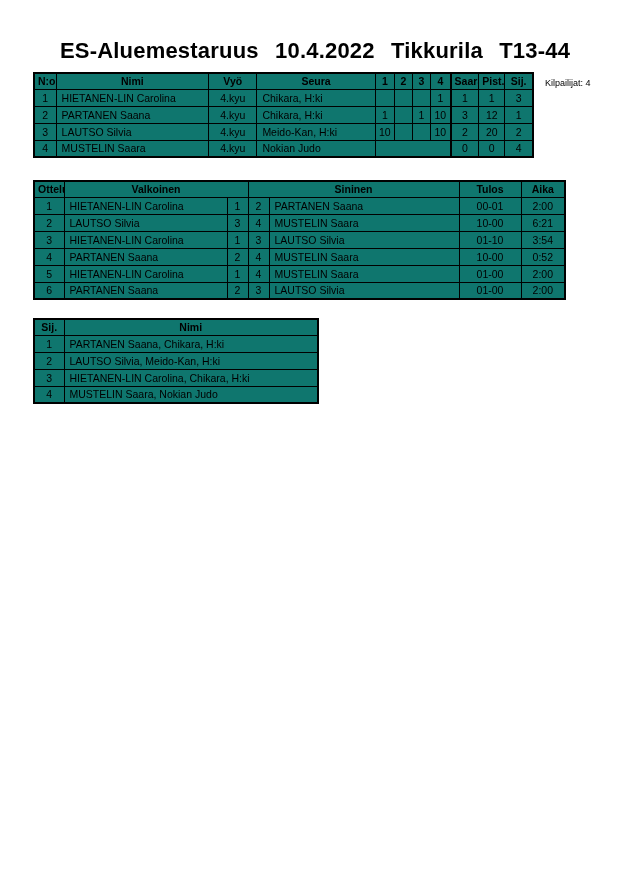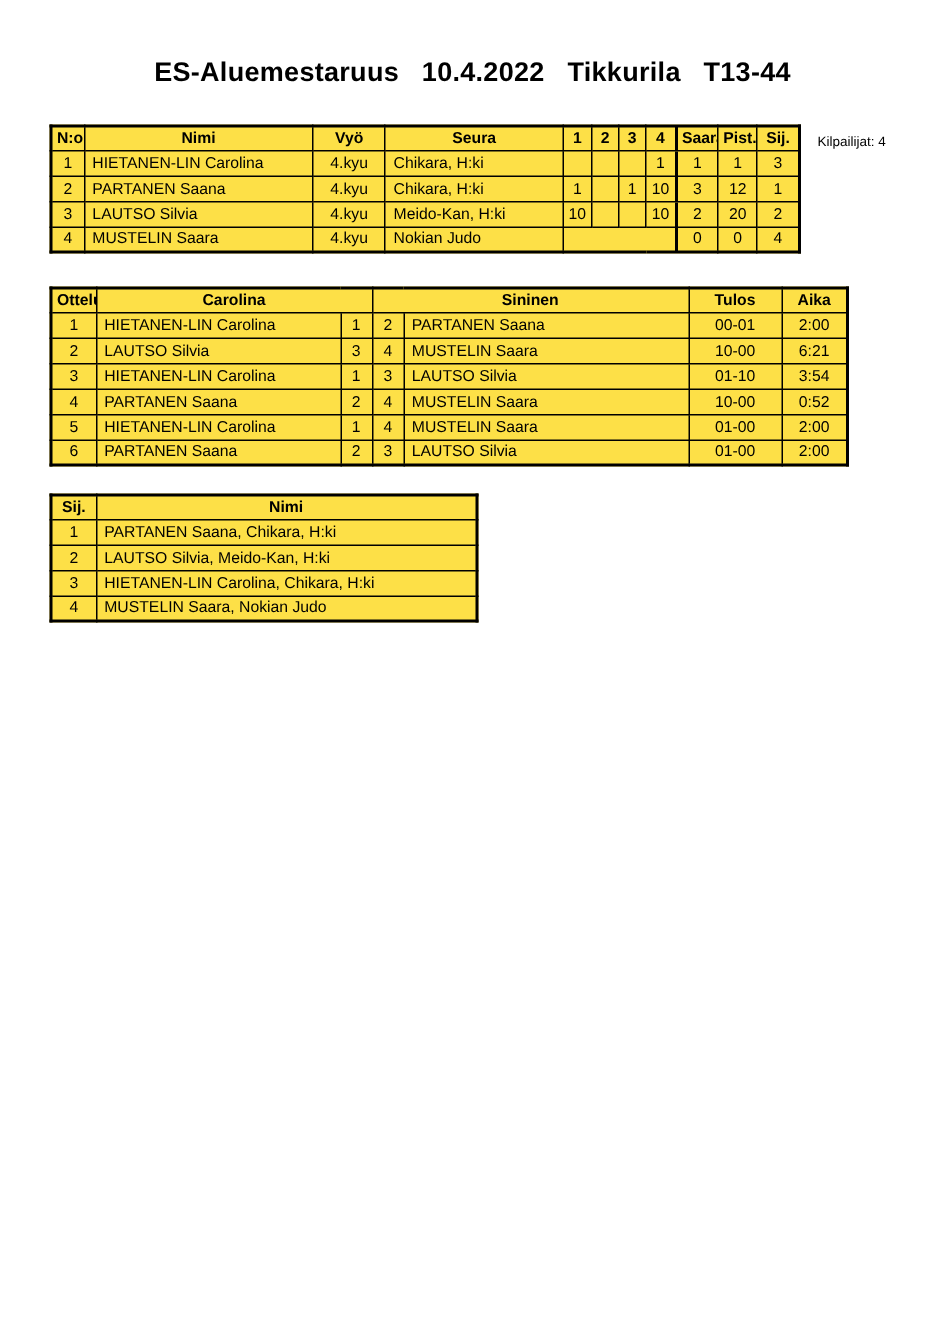--- a/index.html
+++ b/index.html
@@ -11,44 +11,44 @@
   }
   .page {
     position:relative;
     width:630px; height:891px;
     background:#ffffff;
     padding-top:38px;
     overflow:hidden;
   }
   h1.title {
     text-align:center;
-    font-size:18px;
+    font-size:22px;
     font-weight:bold;
     word-spacing:10px;
     letter-spacing:.2px;
-    margin-bottom:24px;
+    margin-bottom:8px;
   }
   .section { position:relative; margin-left:33px; }
   .sec-title {
     font-weight:bold;
     font-size:11px;
     text-align:center;
     margin-bottom:6px;
   }
   .count-label {
     position:absolute;
     top:6px; left:512px;
     font-size:9px;
     white-space:nowrap;
   }
   table {
     border-collapse:collapse;
     table-layout:fixed;
     border:2px solid #000;
-    background:#fde047;
+    background:#0f766e;
   }
   th, td {
     border:1px solid #000;
     font-size:10.5px;
     padding:1px 3px;
     white-space:nowrap;
     overflow:hidden;
   }
   th { font-weight:bold; text-align:center; height:16px; }
   td { text-align:center; height:17px; }
@@ -166,21 +166,21 @@
           <col style="width:163px">
           <col style="width:21px">
           <col style="width:21px">
         <col style="width:190px">
           <col style="width:62px">
           <col style="width:44px">
       </colgroup>
     <thead>
           <tr>
             <th>Ottelu</th>
-            <th colspan="2">Carolina</th>
+            <th colspan="2">Valkoinen</th>
             <th colspan="2">Sininen</th>
             <th>Tulos</th>
             <th>Aika</th>
           </tr>
         </thead>
         <tbody>
           <tr>
             <td>1</td>
             <td>HIETANEN-LIN Carolina</td>
             <td>1</td>

